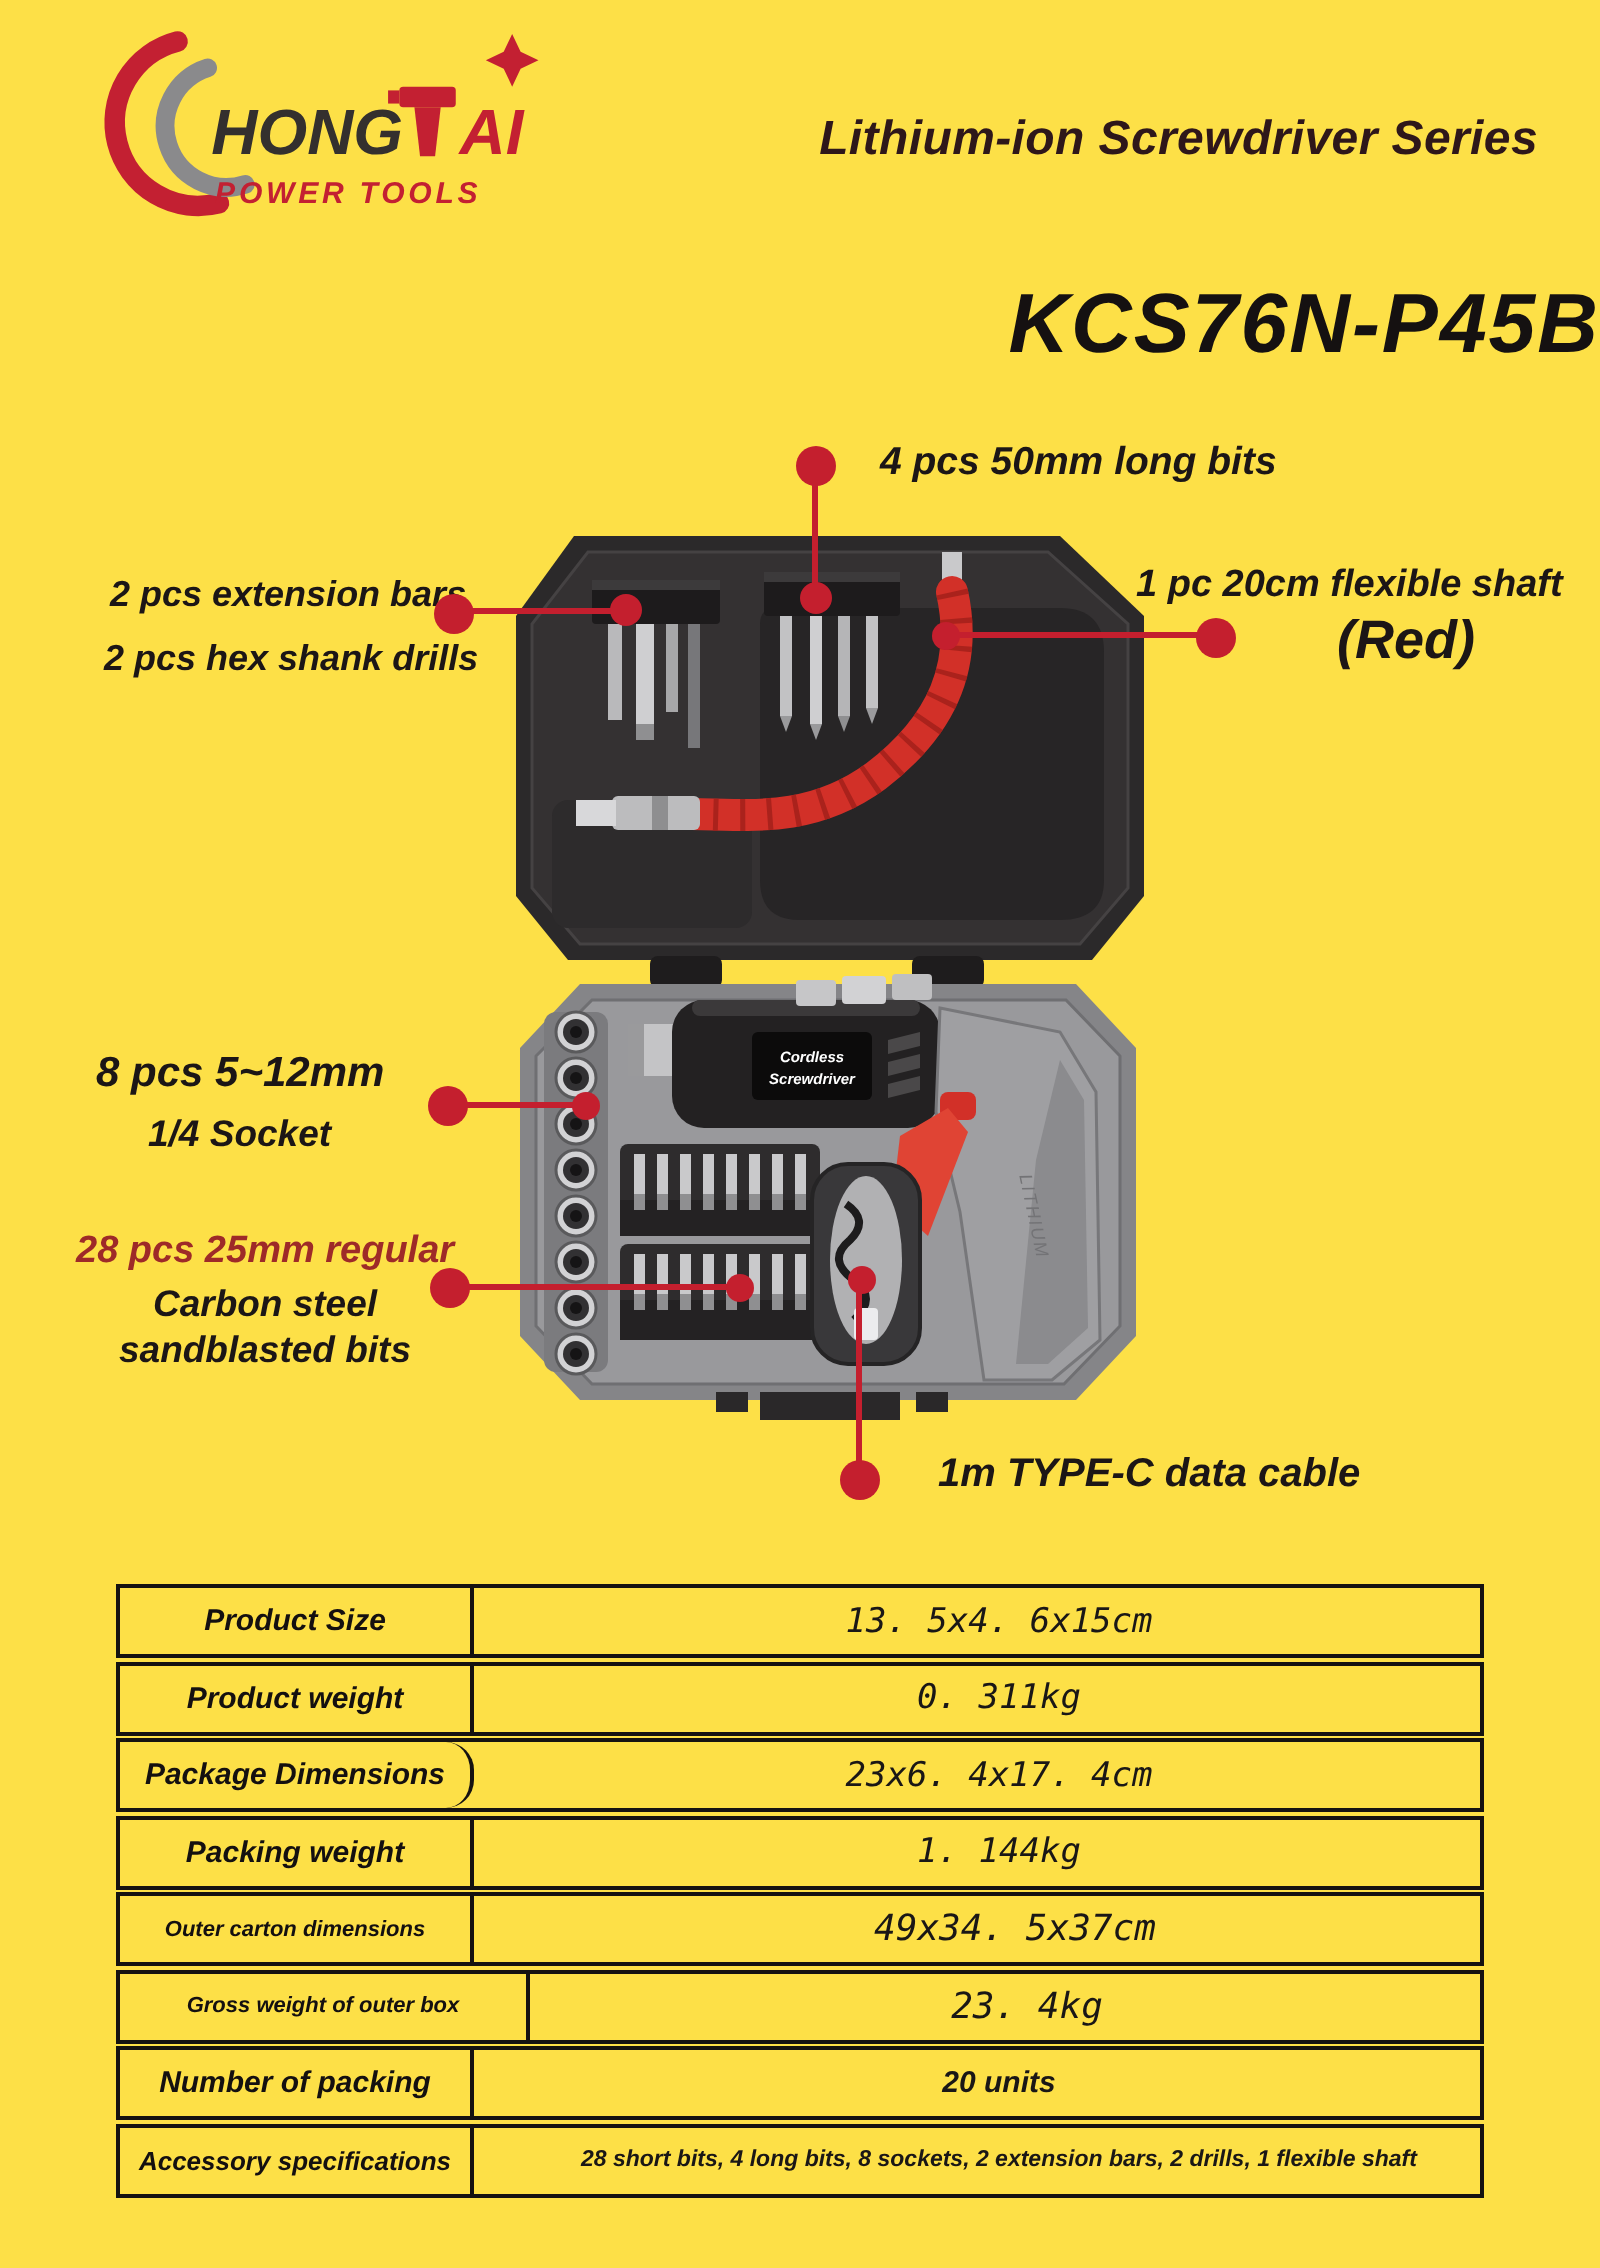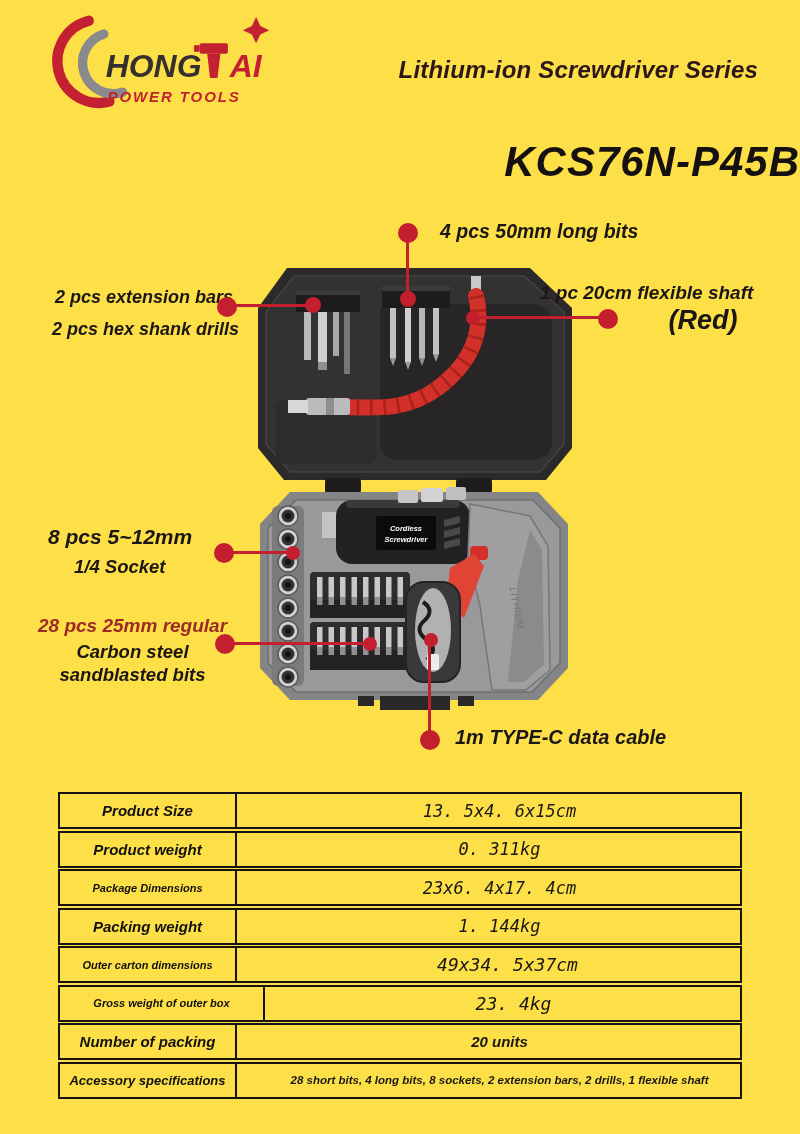--- a/index.html
+++ b/index.html
@@ -1,55 +1,55 @@
 <!DOCTYPE html>
 <html><head>
 <meta charset="utf-8">
 <style>
   html,body{margin:0;padding:0;}
   body{font-family:"Liberation Sans",sans-serif;}
   .page{position:relative;width:800px;height:1134px;background:#fde047;overflow:hidden;color:#1c1616;font-style:italic;}
 
   
   .logo{position:absolute;left:38px;top:14px;width:235px;height:100px;}
-  .series-title{position:absolute;right:42px;top:56px;font-size:24px;font-weight:700;color:#2e171a;letter-spacing:0.2px;margin-left:12px;}
+  .series-title{position:absolute;right:31px;top:56px;font-size:24px;font-weight:700;color:#2e171a;letter-spacing:0.2px;margin-left:12px;}
 
   
   .model{position:absolute;left:0;top:138px;width:100%;text-align:right;font-size:42px;font-weight:700;color:#151111;letter-spacing:1px;}
 
   
   .product-svg{position:absolute;left:230px;top:250px;width:360px;height:470px;}
 
   
   .dot{position:absolute;background:#c41f2e;border-radius:50%;}
   .d20{width:20px;height:20px;}
   .d16{width:16px;height:16px;}
   .d14{width:14px;height:14px;}
   .cl{position:absolute;background:#c41f2e;}
   .ctext{position:absolute;font-weight:700;color:#1c1616;white-space:nowrap;}
 
   .c-longbits{left:440px;top:220px;font-size:19.5px;}
   .c-ext1{left:55px;top:287px;font-size:18px;}
   .c-ext2{left:52px;top:319px;font-size:18px;}
-  .c-flex1{left:540px;top:282px;font-size:19px;}
+  .c-flex1{left:568px;top:282px;font-size:19px;}
   .c-flex2{left:628px;top:305px;width:150px;text-align:center;font-size:27px;}
   .c-sock1{left:48px;top:525px;font-size:21px;}
   .c-sock2{left:74px;top:556px;font-size:18.5px;}
   .c-bits1{left:38px;top:615px;font-size:19px;color:#9e2a28;}
   .c-bits2{left:30px;top:641px;width:205px;text-align:center;font-size:18.5px;line-height:1.22;white-space:normal;}
-  .c-cable{left:455px;top:726px;font-size:20px;}
+  .c-cable{left:469px;top:726px;font-size:20px;}
 
   
   .spec-table{position:absolute;left:58px;top:792px;width:684px;}
   .spec-row{display:flex;border:2.5px solid #151211;margin-bottom:1.5px;height:33px;}
   .spec-label{width:175px;border-right:2.5px solid #151211;display:flex;align-items:center;justify-content:center;
               font-weight:700;font-size:15px;text-align:center;color:#141010;}
   .spec-value{flex:1;display:flex;align-items:center;justify-content:center;
               font-family:"DejaVu Sans Mono",monospace;font-size:17px;color:#1a1716;padding-left:22px;}
-  .spec-row:nth-child(3) .spec-label{font-size:11px;}
+  .spec-row:nth-child(3) .spec-label{font-size:15px;border-radius:14px;}
   .spec-row:nth-child(5) .spec-label{font-size:11px;text-align:right;}
   .spec-row:nth-child(5) .spec-value{font-size:18px;margin-left:16px;}
   .spec-row:nth-child(6) .spec-label{font-size:11px;line-height:1.15;padding:0 14px;}
   .spec-row:nth-child(6) .spec-value{font-size:18px;}
   .spec-row:nth-child(8) .spec-label{font-size:13px;}
   .spec-row:nth-child(7) .spec-value{font-family:"Liberation Sans",sans-serif;font-weight:700;font-size:15px;}
   .spec-row:nth-child(8) .spec-value{font-family:"Liberation Sans",sans-serif;font-weight:700;font-size:11.5px;}
 </style>
 </head>
 <body>

